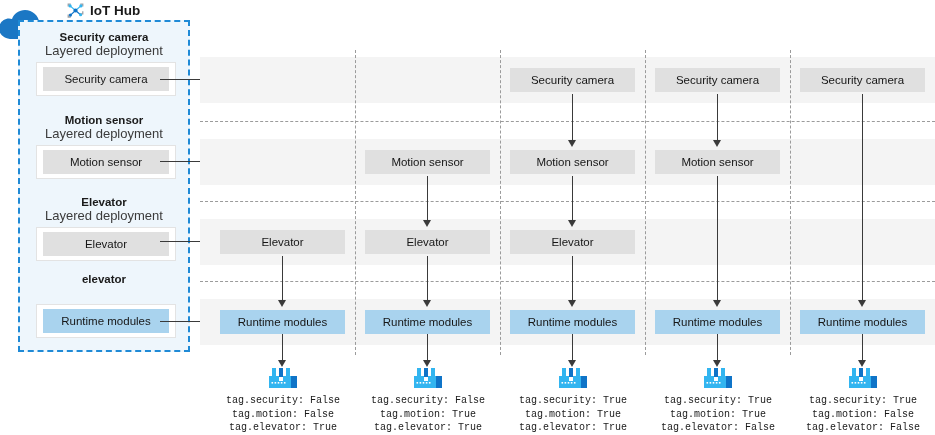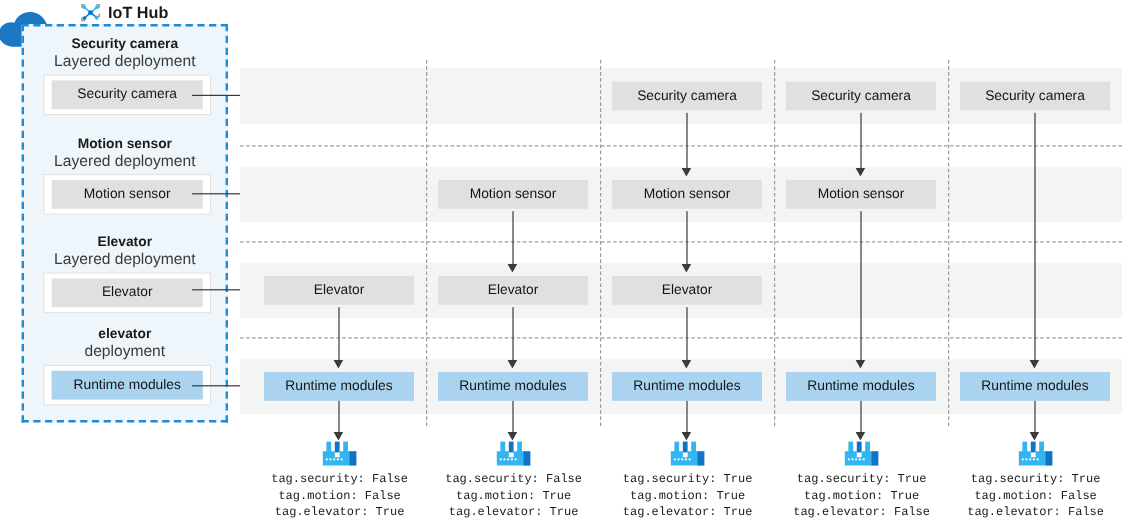--- a/index.html
+++ b/index.html
@@ -196,21 +196,20 @@
   <div class="dep-group" style="left:18px;top:195px;">
     <div class="dep-title">Elevator</div>
     <div class="dep-sub">Layered deployment</div>
     <div class="dep-shell" style="top:32px;">
       <div class="dep-inner">Elevator</div>
     </div>
   </div>
 
   <div class="dep-group" style="left:18px;top:272px;">
     <div class="dep-title">elevator</div>
-    <div class="dep-sub">deployment</div>
     <div class="dep-shell" style="top:32px;">
       <div class="dep-inner blue">Runtime modules</div>
     </div>
   </div>
 
   <div>
     <div class="hline" style="left:160px;top:79px;width:42px;"></div>
     <div class="hhead" style="left:200px;top:74.5px;"></div>
   </div>
   <div>

